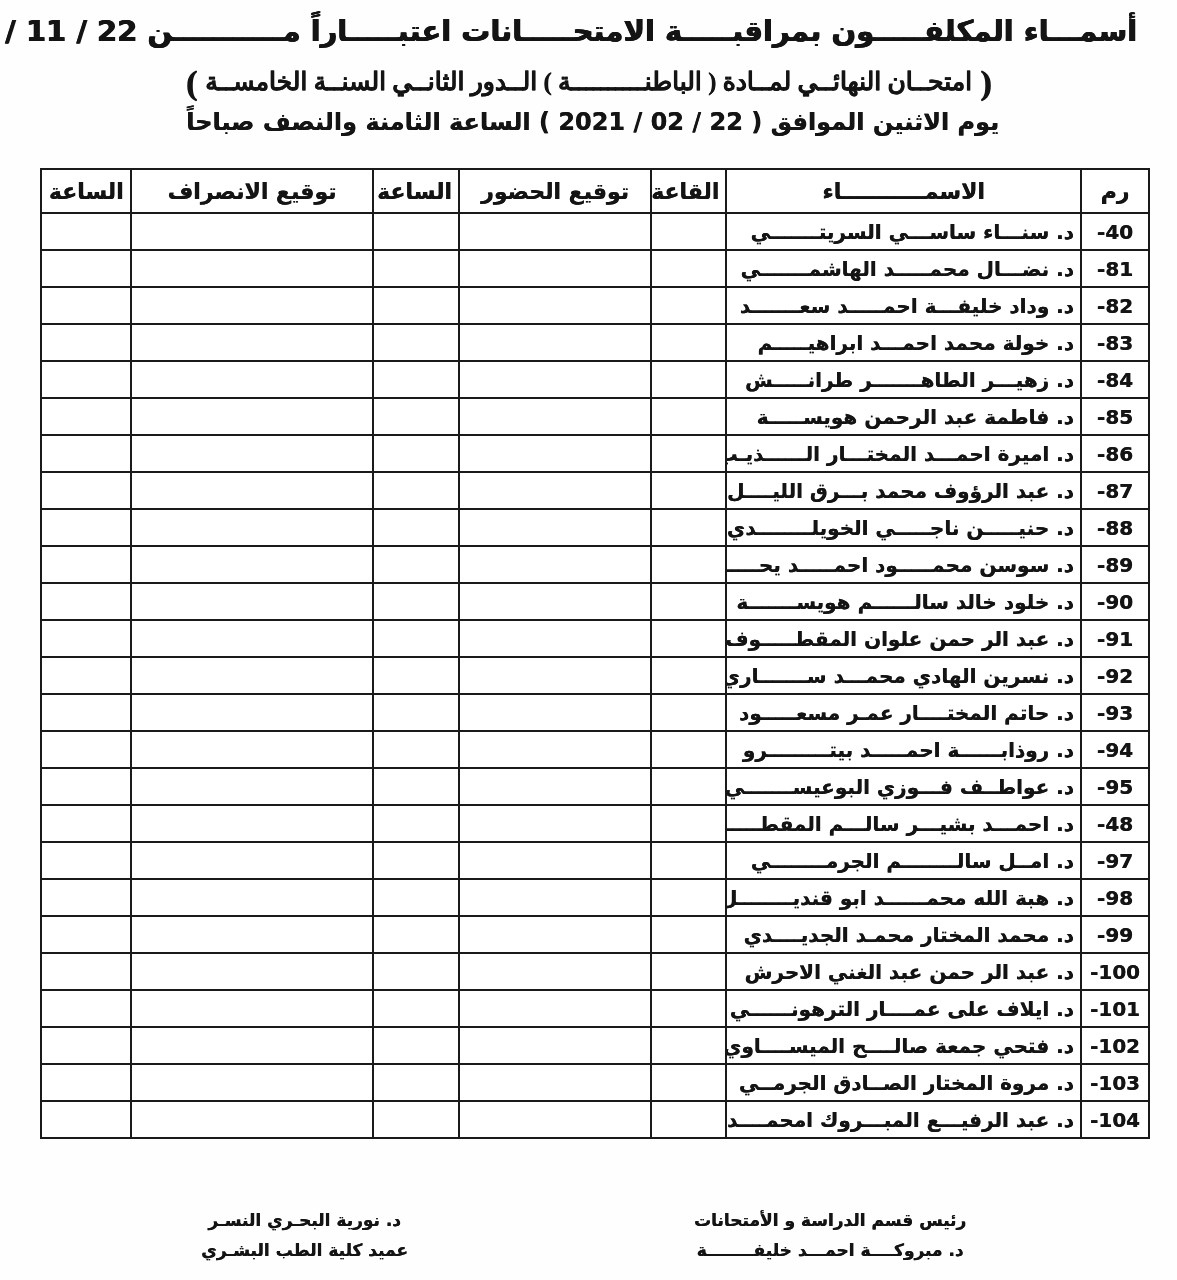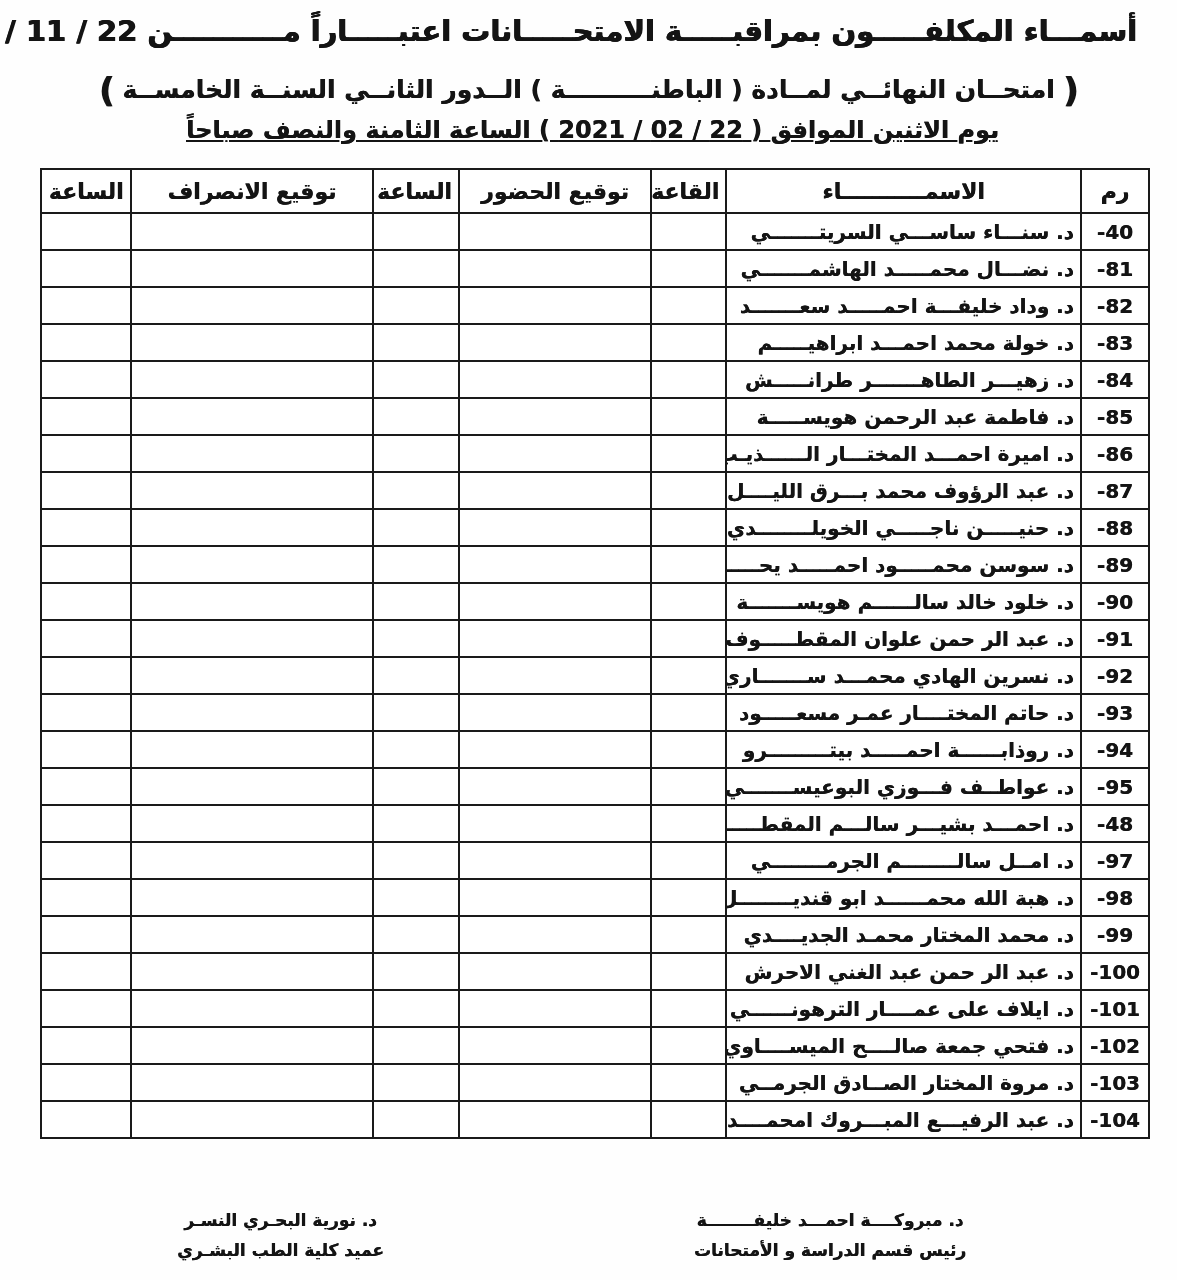--- a/index.html
+++ b/index.html
@@ -26,35 +26,35 @@
   .hdr-line1{
     font-size:29px;
     letter-spacing:0.5px;
     text-shadow:0.7px 0 0 currentColor, -0.3px 0 0 currentColor;
     margin:2px 40px 6px 40px;
     white-space:nowrap;
   }
   .hdr-line2{
     font-size:25px;
     text-shadow:0.4px 0 0 currentColor;
-    margin:22px 0 6px 0;
-    white-space:nowrap;
+    margin:16px 0 6px 0;
+    white-space:nowrap;
+    font-family:Liberation Serif, serif;
   }
   .hdr-line2 .big-paren{
     font-size:34px;
     vertical-align:-4px;
     padding:0 8px;
     text-shadow:1px 0 0 currentColor;
   }
   .hdr-line3{
     font-size:24px;
     text-shadow:0.4px 0 0 currentColor;
     margin:2px 0 0 8px;
     white-space:nowrap;
-    text-decoration:underline;
   }
   
   table.attendance{
     position:absolute;
     top:168px;
     right:27px;
     width:1110px;
     border-collapse:collapse;
     table-layout:fixed;
     background:#fff;
@@ -89,21 +89,21 @@
   
   .sig-block{
     position:absolute;
     text-align:center;
     font-size:17px;
     line-height:1.75;
     text-shadow:0.4px 0 0 currentColor;
     white-space:nowrap;
   }
   .sig-right{ top:1206px; left:690px; width:280px; }
-  .sig-left { top:1206px; left:138px; width:285px; }
+  .sig-left { top:1206px; left:162px; width:285px; }
 </style>
 </head>
 <body>
 
 <div class="page">
 
   <div class="doc-header">
     <div class="hdr-line1">أسمـــاء المكلفـــــون بمراقبـــــة الامتحـــــانات اعتبـــــاراً مـــــــــــن 22 / 11 / 2020</div>
     <div class="hdr-line2"><span class="big-paren">(</span><span>امتحــان النهائــي لمــادة ( الباطنــــــــــة ) الــدور الثانــي السنــة الخامســة</span><span class="big-paren">)</span></div>
     <div class="hdr-line3">يوم الاثنين الموافق ( 22 / 02 / 2021 ) الساعة الثامنة والنصف صباحاً</div>
@@ -353,22 +353,22 @@
           <td class="col-hall"></td>
           <td class="col-sig_in"></td>
           <td class="col-time_in"></td>
           <td class="col-sig_out"></td>
           <td class="col-time_out"></td>
         </tr>
       </tbody>
   </table>
 
   <div class="sig-block sig-right">
+    <div>رئيس قسم الدراسة و الأمتحانات</div>
     <div>د. مبروكــــة احمـــد خليفــــــــة</div>
-    <div>رئيس قسم الدراسة و الأمتحانات</div>
   </div>
 
   <div class="sig-block sig-left">
     <div>د. نورية البحـري النسـر</div>
     <div>عميد كلية الطب البشـري</div>
   </div>
 
 </div>
 
 </body></html>

